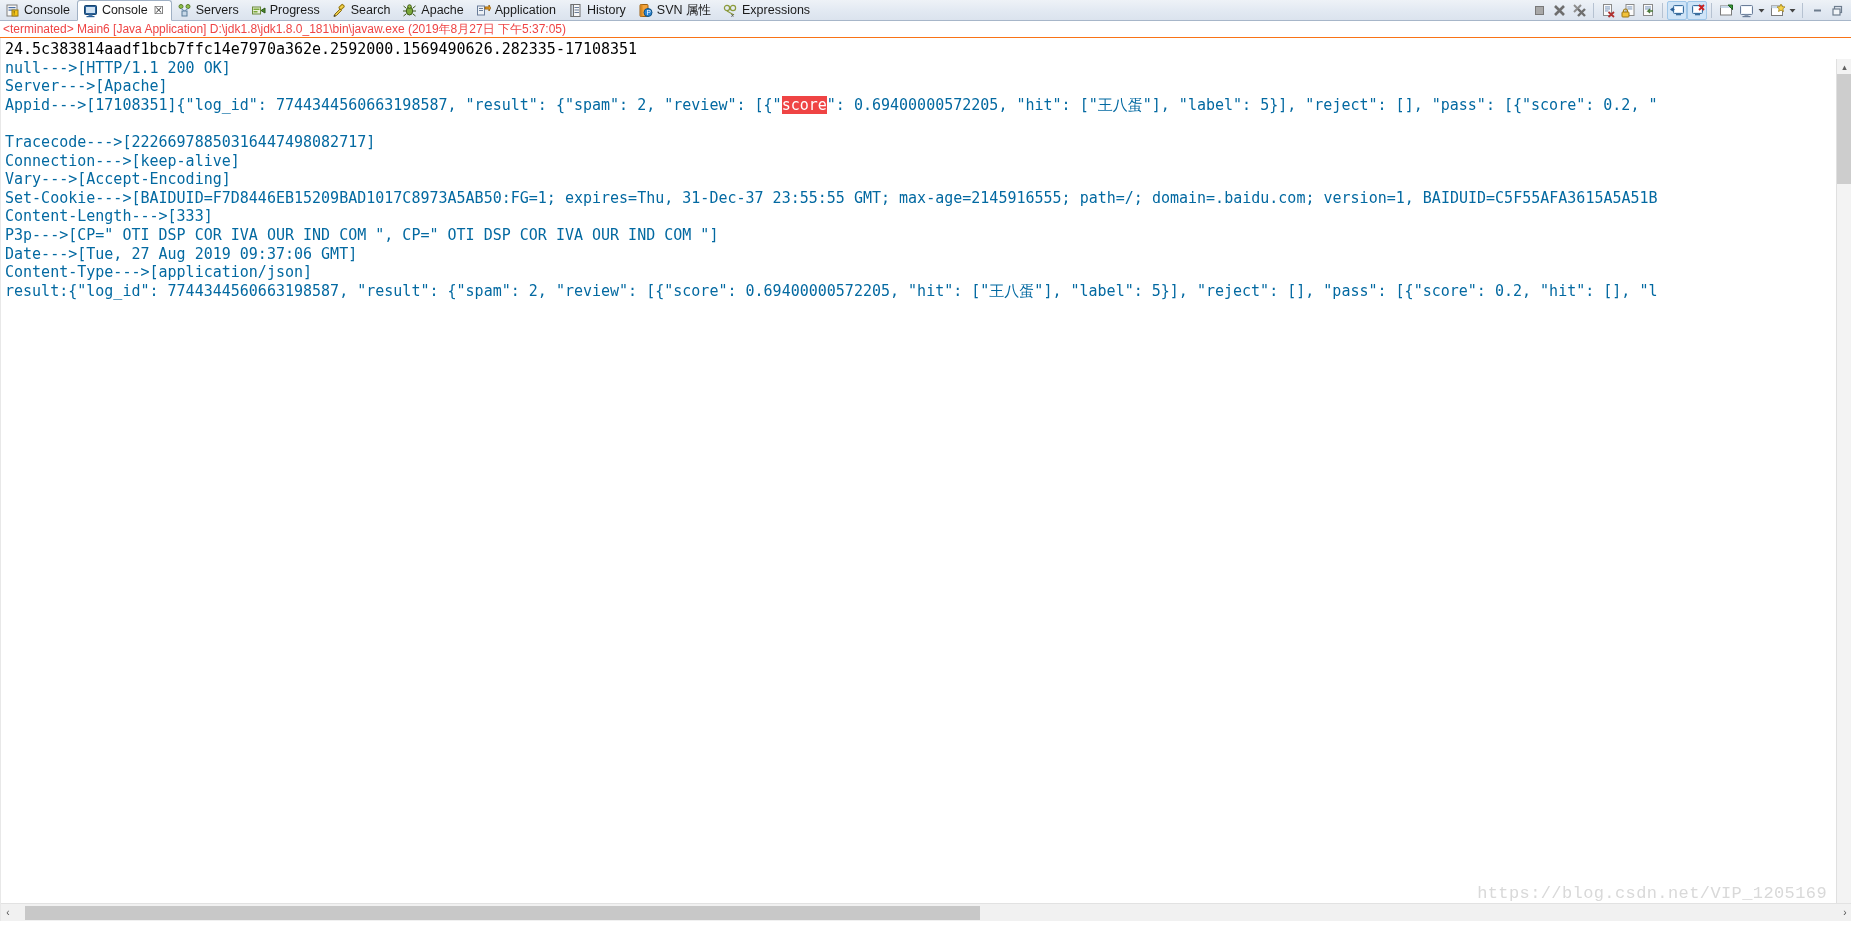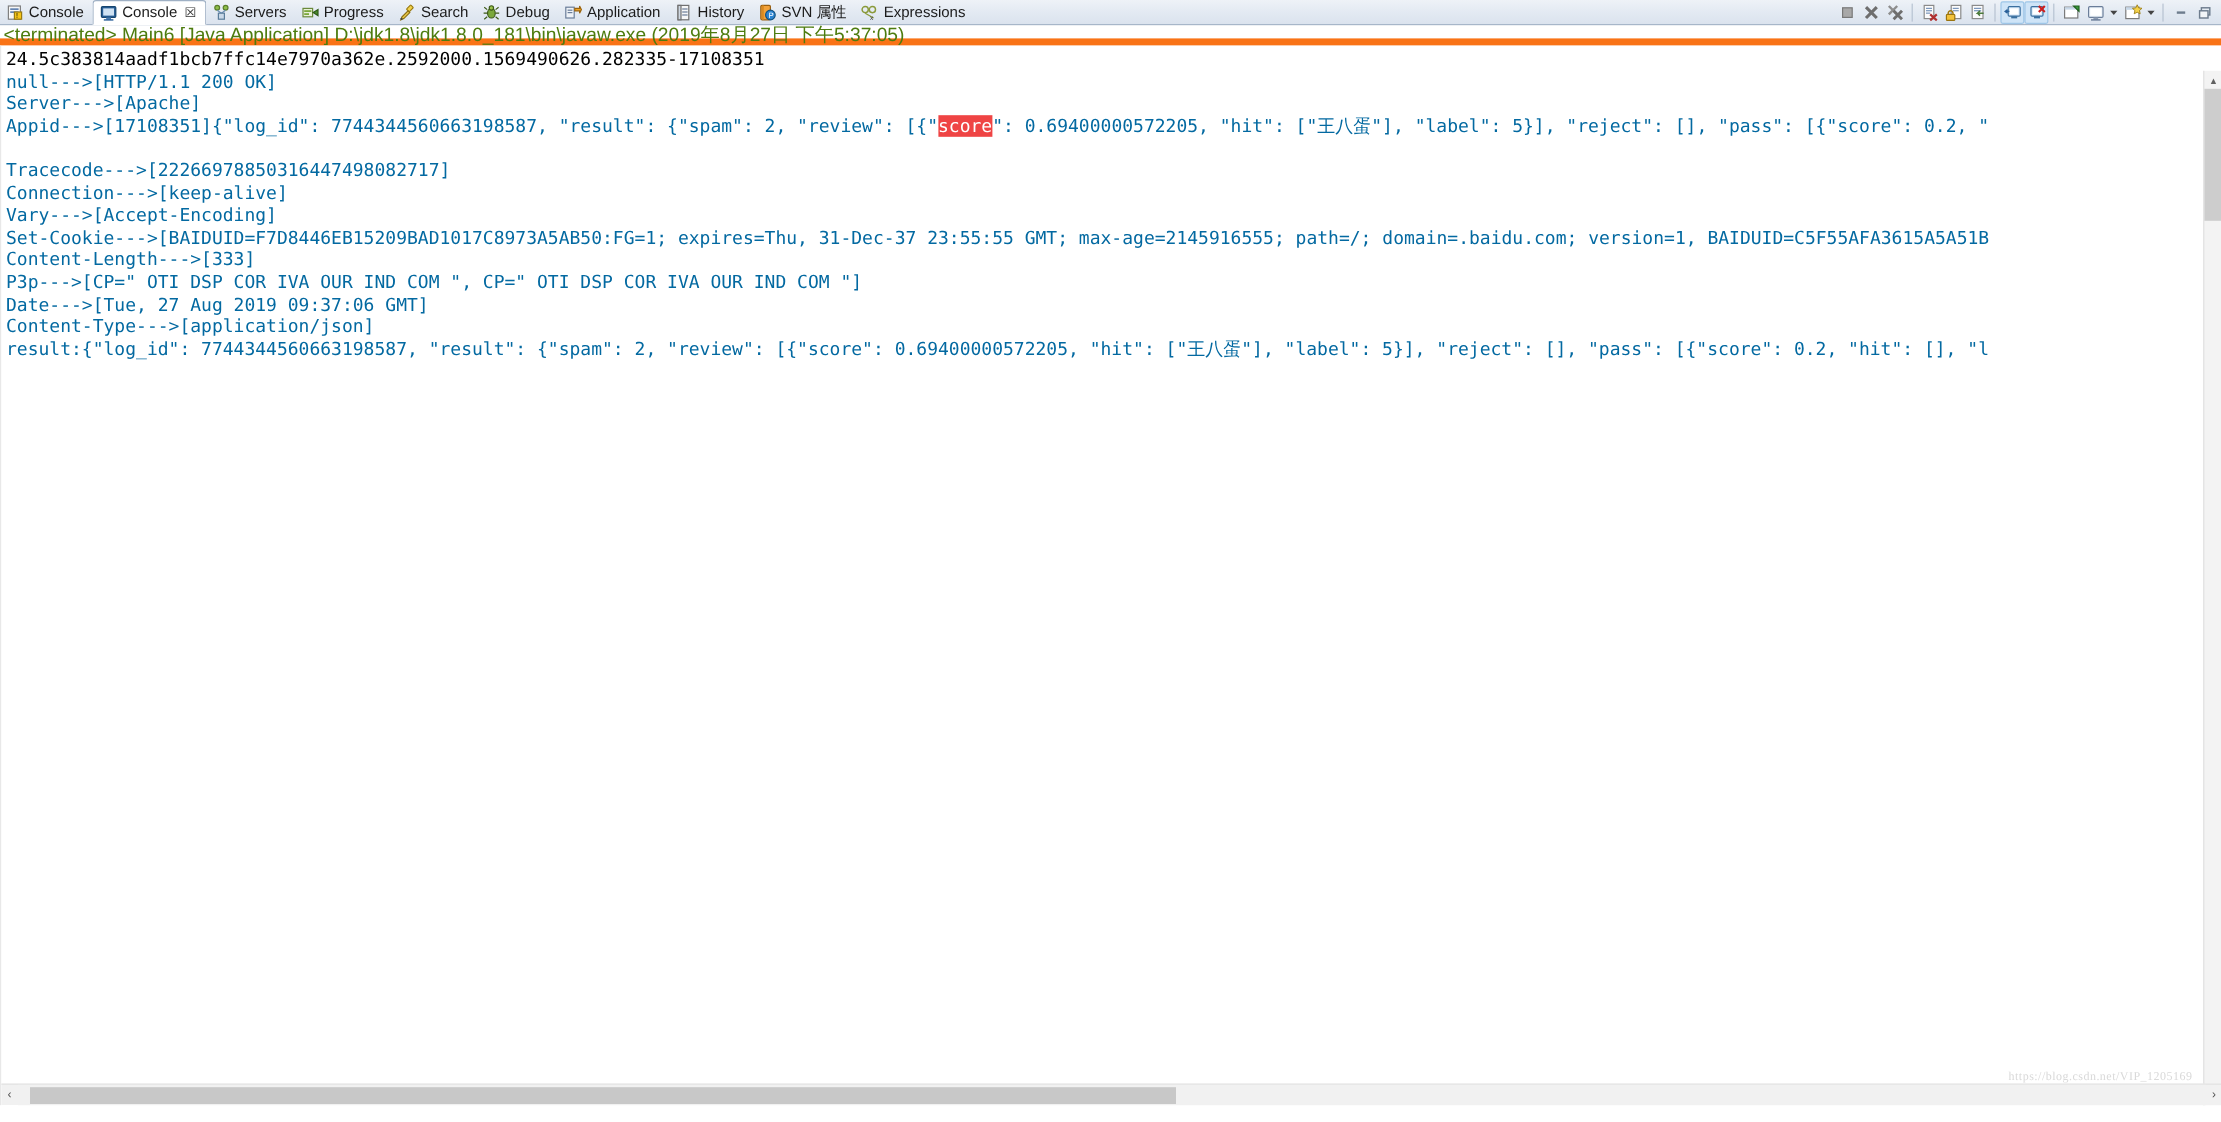--- a/index.html
+++ b/index.html
@@ -80,26 +80,26 @@
   .tarrow {
     width: 11px; height: 19px;
     display: flex; align-items: center; justify-content: center;
   }
 
   
   #termline {
     height: 17px;
     padding-left: 3px;
     font-family: "Liberation Sans", sans-serif;
-    font-size: 16px;
-    color: #4d7c0f;
+    font-size: 12px;
+    color: #ef4444;
     line-height: 17px;
     white-space: nowrap;
     background: #fff;
-    border-bottom: 6px solid #f97316;
+    border-bottom: 1px solid #f97316;
   }
 
   
   #console {
     position: relative;
     width: 1851px;
     height: 883px;
     background: #ffffff;
     overflow: hidden;
     border-left: 1px solid #e8e8e8;
@@ -172,22 +172,22 @@
     width: 955px;
     height: 14px;
     background: #c8c8c8;
   }
 
   
   #watermark {
     position: absolute;
     right: 24px;
     bottom: 18px;
-    font-family: Liberation Serif, serif;
-    font-size: 10px;
+    font-family: Liberation Mono, monospace;
+    font-size: 17px;
     color: #d9d9d9;
     letter-spacing: 0.4px;
     user-select: none;
     white-space: nowrap;
   }
 </style>
 </head>
 <body>
 
 <div id="tabbar">
@@ -254,21 +254,21 @@
   </div>
 
   <div class="tab">
     <span class="ic">
       <svg width="15" height="15" viewBox="0 0 15 15">
         <ellipse cx="7.5" cy="8" rx="3.2" ry="4" fill="#7aa83a" stroke="#3d5a18"></ellipse>
         <path d="M4 5 L1.5 3 M11 5 L13.5 3 M4 8 L1 8 M11 8 L14 8 M4 11 L1.5 13 M11 11 L13.5 13" stroke="#3d5a18" stroke-width="1" fill="none"></path>
         <circle cx="7.5" cy="3.6" r="1.8" fill="#9ac24a" stroke="#3d5a18"></circle>
       </svg>
     </span>
-    <span class="label">Debug</span>
+    <span class="label">Apache</span>
   </div>
 
   <div class="tab">
     <span class="ic">
       <svg width="15" height="15" viewBox="0 0 15 15">
         <rect x="1.5" y="3" width="7" height="9" fill="#eef2f7" stroke="#6a7d99"></rect>
         <rect x="3" y="5" width="4" height="1" fill="#6a7d99"></rect>
         <rect x="3" y="7" width="4" height="1" fill="#6a7d99"></rect>
         <path d="M9 4 L13 4 L13 2 L14.5 5 L13 8 L13 6 L9 6 Z" fill="#f5a623" stroke="#9a6410"></path>
       </svg>

